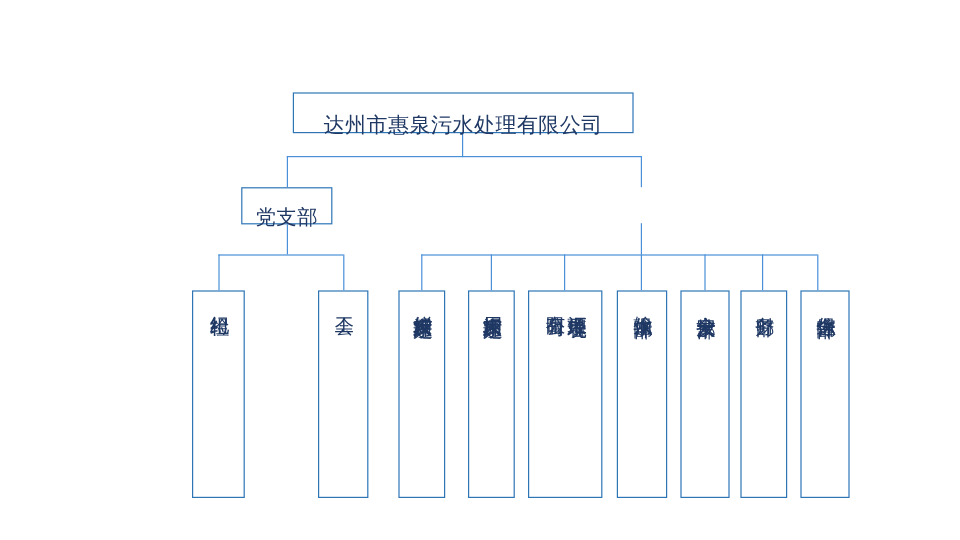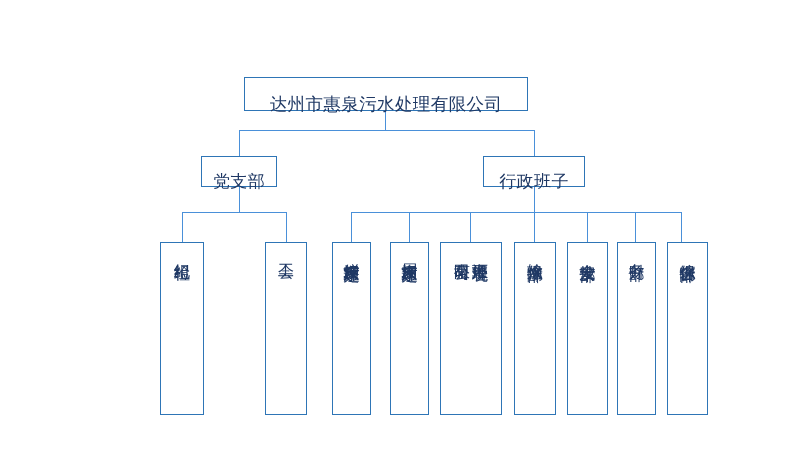--- a/index.html
+++ b/index.html
@@ -101,23 +101,20 @@
   <div class="conn v" style="left:681px; top:212px; height:30px;"></div>
 
   <div class="node horiz root" style="left:244px; top:77px; width:284px; height:34px;">
     <span class="label">达州市惠泉污水处理有限公司</span>
   </div>
 
   <div class="node horiz" style="left:201px; top:156px; width:76px; height:31px;text-align:right;">
     <span class="label">党支部</span>
   </div>
 
-  <div class="node horiz" style="left:483px; top:156px; width:102px; height:31px;">
-    <span class="label">行政班子</span>
-  </div>
 
   <div class="node vert" style="left:160px; top:242px; width:44px; height:173px;">
     <span class="label">纪检组</span>
   </div>
 
   <div class="node vert" style="left:265px; top:242px; width:42px; height:173px;">
     <span class="label">工会</span>
   </div>
 
   <div class="node vert" style="left:332px; top:242px; width:39px; height:173px;">

